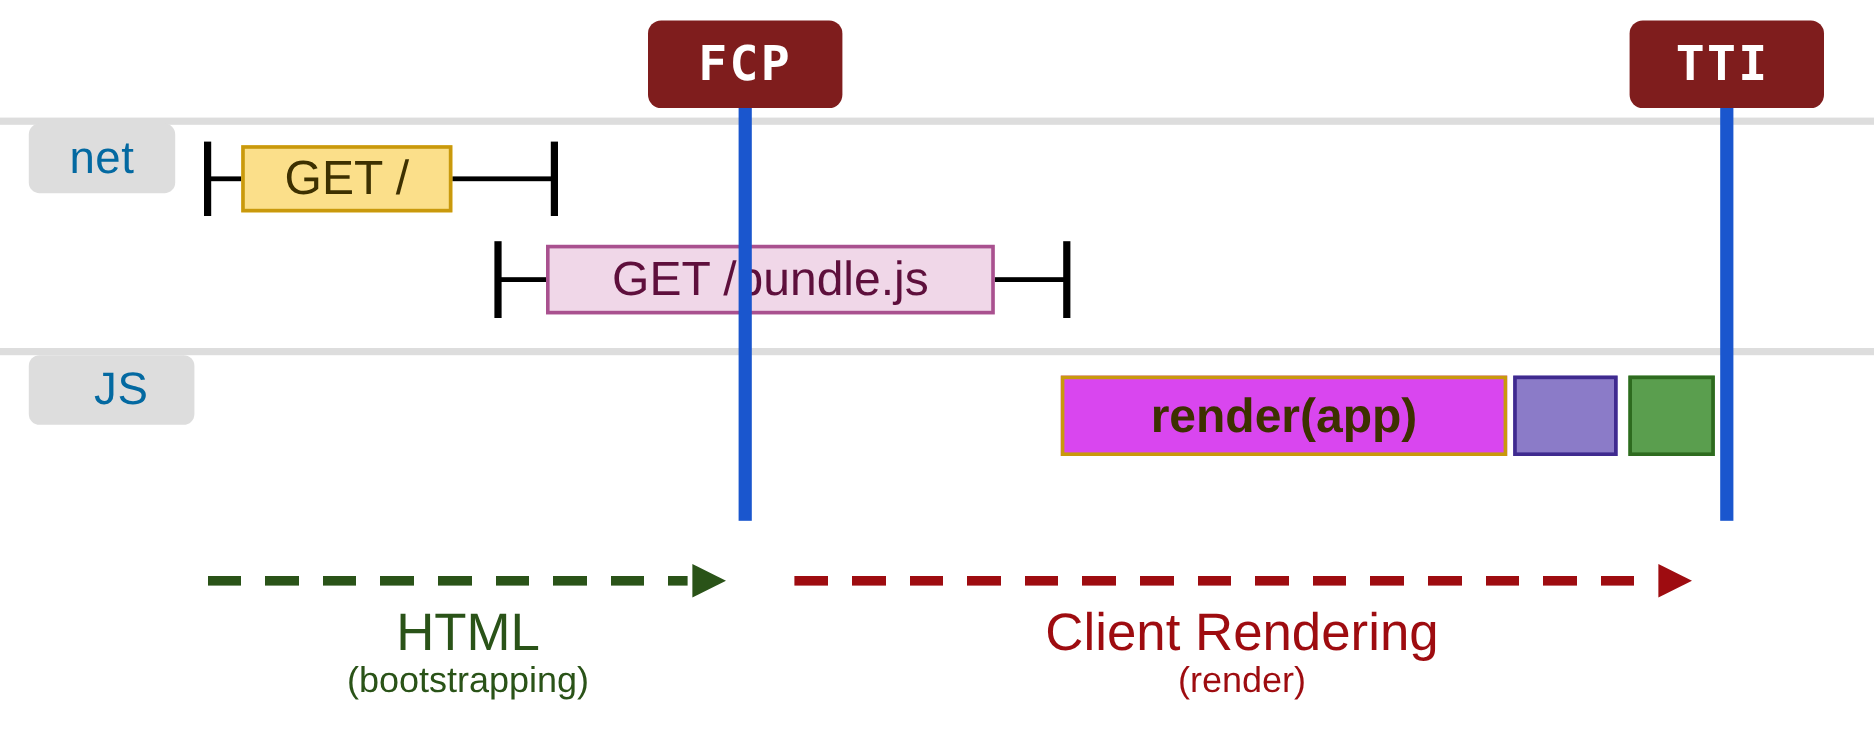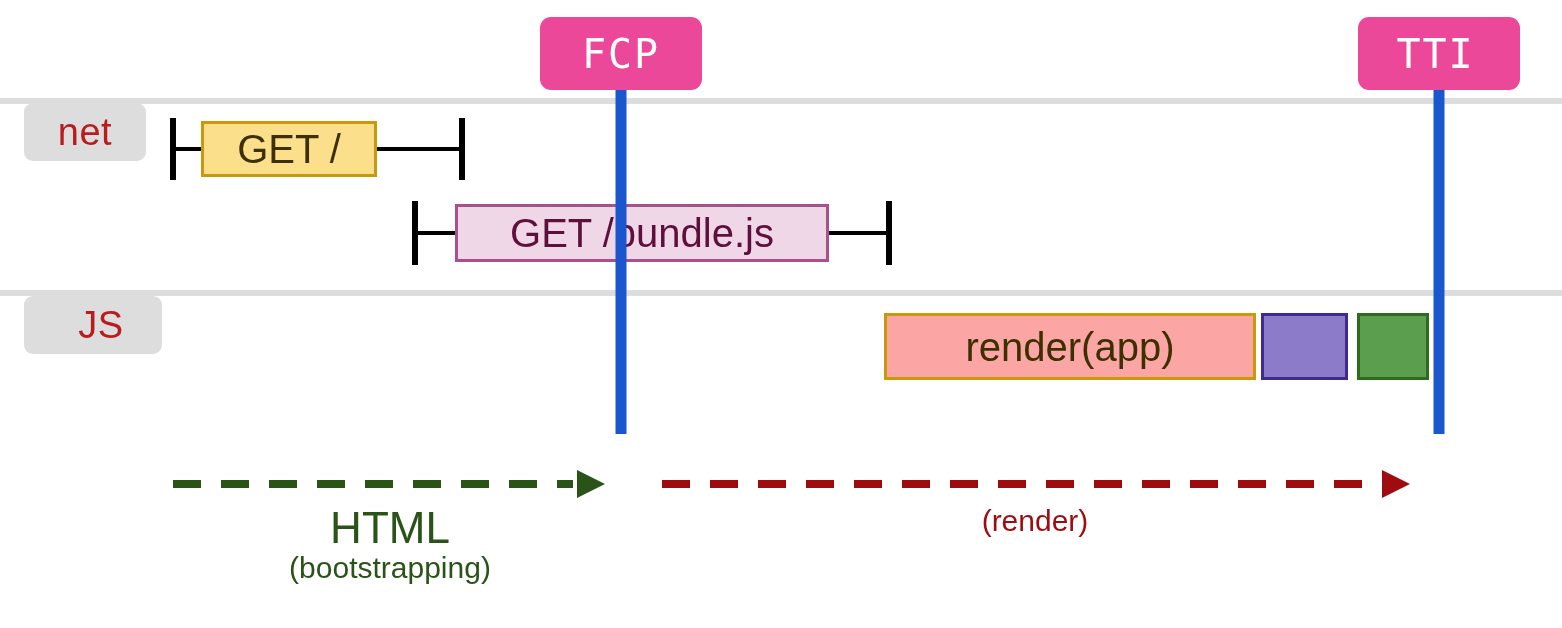--- a/index.html
+++ b/index.html
@@ -31,44 +31,44 @@
   #rule-js  { top: 290px; }
 
   
   .track-tab {
     position: absolute;
     background: #dddddd;
     border-radius: 9px;
     display: flex;
     align-items: center;
     justify-content: center;
-    color: #b91c1c;
+    color: #0369a1;
     font-size: 38px;
     font-family: "Liberation Sans", sans-serif;
     letter-spacing: 0.5px;
     line-height: 1;
   }
   #tab-net {
     left: 24px;  top: 103px;  width: 122px; height: 58px;
   }
   #tab-js {
     left: 24px;  top: 296px;  width: 122px; height: 58px; padding-left: 16px;
   }
 
   
   .milestone { position: absolute; }
   .milestone .badge {
     position: absolute;
     top: 0;
     transform: translateX(-50%);
-    background: #ec4899;
+    background: #7f1d1d;
     color: #ffffff;
     border-radius: 11px;
     font-family: "DejaVu Sans Mono", monospace;
-    font-weight: normal;
+    font-weight: bold;
     font-size: 40px;
     letter-spacing: 2px;
     display: flex;
     align-items: center;
     justify-content: center;
     height: 73px;
     box-sizing: border-box;
     padding: 0 22px;
   }
   .milestone .stem {
@@ -142,21 +142,21 @@
     border-width: 3px;
     display: flex;
     align-items: center;
     justify-content: center;
     font-size: 40px;
     line-height: 1;
     white-space: nowrap;
   }
   #task-render {
     left: 884px; top: 313px; width: 372px; height: 67px;
-    background: #fca5a5; border-color: #c9990c; color: #3d3000;
+    background: #d946ef; border-color: #c9990c; color: #3d3000; font-weight: bold;
   }
   #task-hydrate {
     left: 1261px; top: 313px; width: 87px; height: 67px;
     background: #8b7bc8; border-color: #3f2a8f;
   }
   #task-paint {
     left: 1357px; top: 313px; width: 72px; height: 67px;
     background: #5a9e4e; border-color: #2e6b1f;
   }
 
@@ -265,17 +265,18 @@
     <div class="caption">
       <span class="title">HTML</span>
       <span class="sub">(bootstrapping)</span>
     </div>
   </div>
 
   <div id="phase-client" class="phase">
     <div class="dash"></div>
     <div class="head"></div>
     <div class="caption">
+      <span class="title">Client Rendering</span>
       <span class="sub">(render)</span>
     </div>
   </div>
 
 </div>
 
 </body></html>

